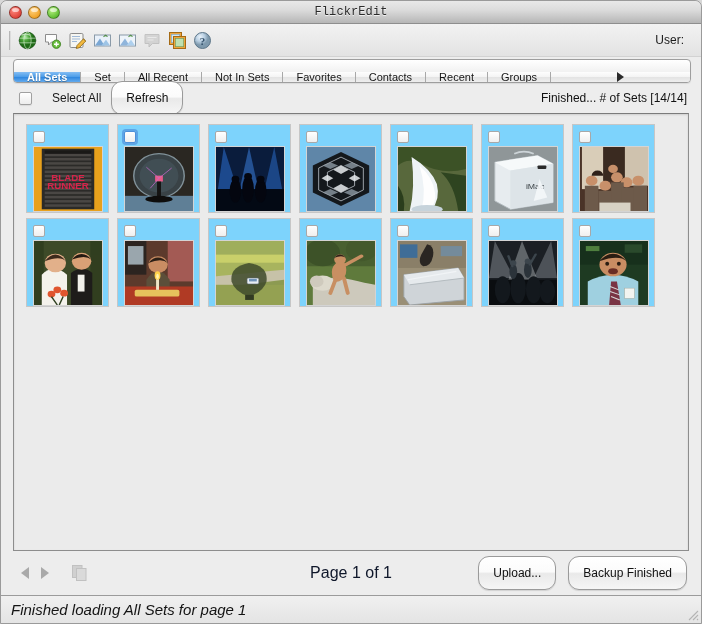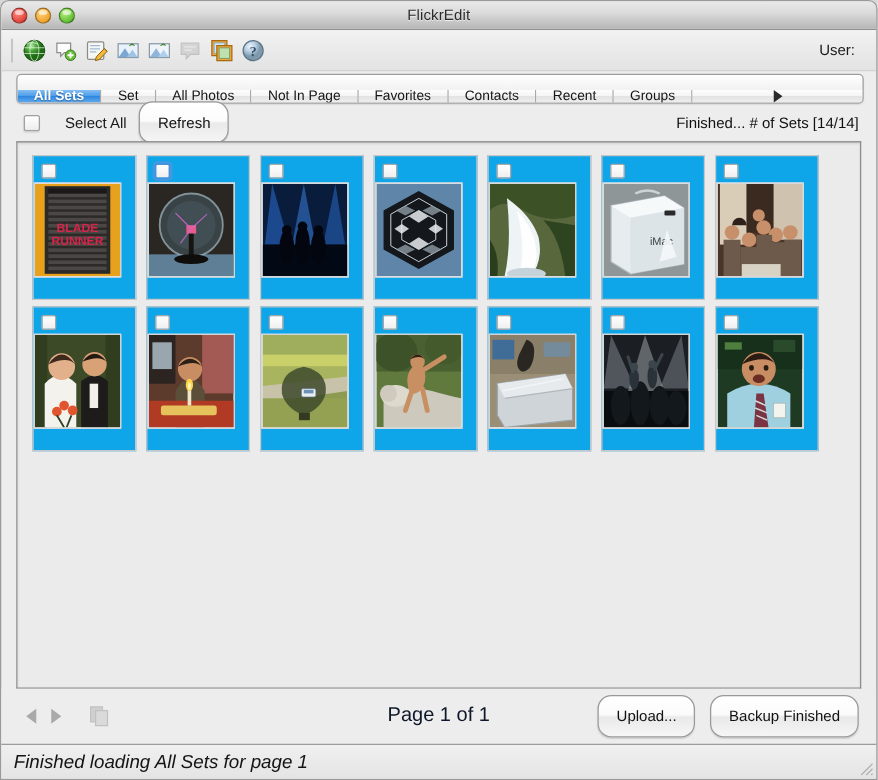--- a/index.html
+++ b/index.html
@@ -38,20 +38,21 @@
     display: flex;
     align-items: center;
     justify-content: center;
   }
   #title-text {
     font-size: 12px;
     color: #2a2a2a;
     font-weight: normal;
     text-shadow: 0 1px 0 rgba(255,255,255,0.7);
     letter-spacing: 0.1px;
+    font-family: Liberation Mono, monospace;
   }
   .traffic {
     position: absolute;
     left: 8px; top: 5px;
     display: flex;
     gap: 6px;
   }
   .tl {
     width: 13px; height: 13px;
     border-radius: 50%;
@@ -206,27 +207,27 @@
     position: relative;
   }
   #grid {
     padding: 10px 0 0 12px;
     display: flex;
     flex-wrap: wrap;
     gap: 5px 8px;
     align-content: flex-start;
   }
   .cell {
-    width: 83px; height: 116px;
+    width: 83px; height: 89px;
     border: 1px solid #c6c6c6;
-    background: #0ea5e9;
+    background: #7dd3fc;
     position: relative;
     display: flex;
     flex-direction: column;
-    align-items: flex-start;
+    align-items: center;
   }
   .cell-check {
     position: absolute;
     left: 6px; top: 6px;
     width: 12px; height: 12px;
     border: 1px solid #a8a8a8;
     border-radius: 2px;
     background: linear-gradient(to bottom, #ffffff, #efefef);
     box-shadow: inset 0 1px 0 #fff;
   }
@@ -416,22 +417,22 @@
       </div>
 
     </div>
     <div class="tb-spacer"></div>
     <div id="user-label">User:</div>
   </div>
 
   <div id="tabstrip">
       <div class="tab active">All Sets</div>
       <div class="tab">Set</div>
-      <div class="tab">All Photos</div>
-      <div class="tab">Not In Page</div>
+      <div class="tab">All Recent</div>
+      <div class="tab">Not In Sets</div>
       <div class="tab">Favorites</div>
       <div class="tab">Contacts</div>
       <div class="tab">Recent</div>
       <div class="tab">Groups</div>
       <div class="tab overflow">
         <div class="tri-right"></div>
       </div>
     </div>
 
   <div id="controlrow">

